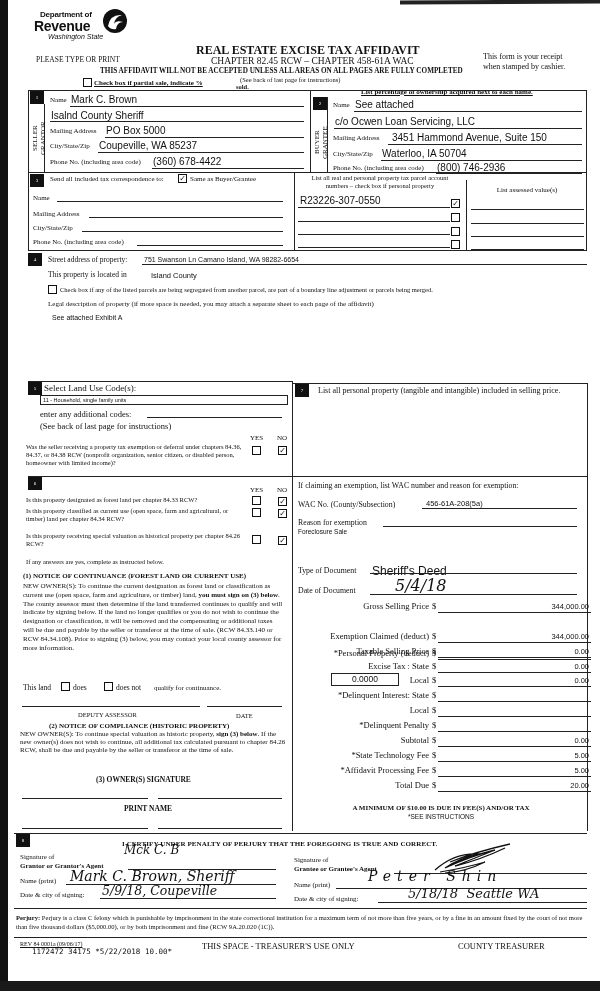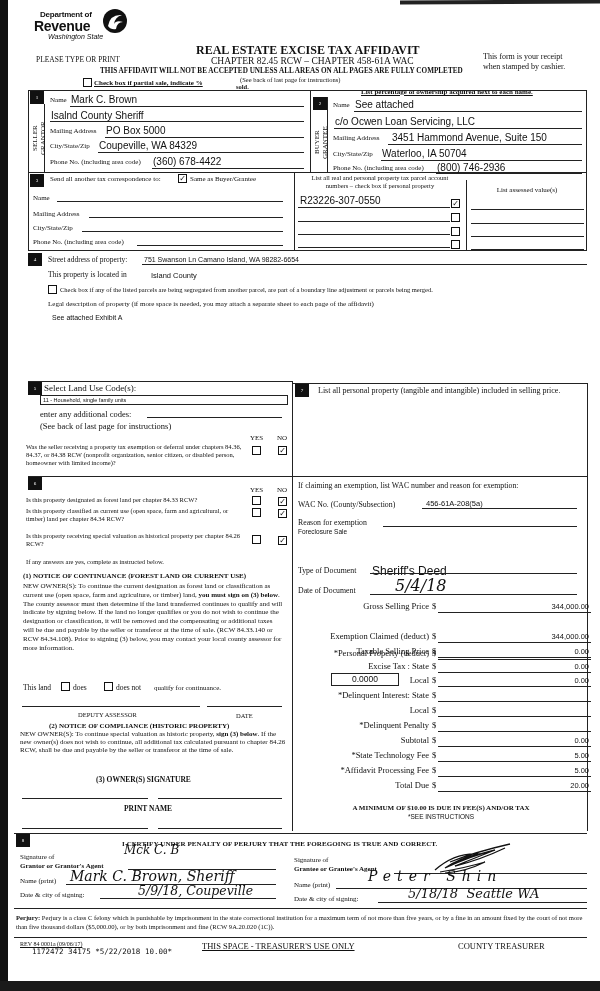--- a/index.html
+++ b/index.html
@@ -64,21 +64,21 @@
 
 <div class="abs label" style="left:50px;top:96px;font-size:7px;">Name</div>
 <div class="abs hw" style="left:71px;top:94px;">Mark C. Brown</div>
 <div class="line" style="left:70px;top:106px;width:234px;"></div>
 <div class="abs hw" style="left:51px;top:110px;">Isalnd County Sheriff</div>
 <div class="line" style="left:50px;top:121px;width:254px;"></div>
 <div class="abs label" style="left:50px;top:127px;font-size:7px;">Mailing Address</div>
 <div class="abs hw" style="left:106px;top:125px;">PO Box 5000</div>
 <div class="line" style="left:105px;top:137px;width:199px;"></div>
 <div class="abs label" style="left:50px;top:142px;font-size:7px;">City/State/Zip</div>
-<div class="abs hw" style="left:99px;top:140px;">Coupeville, WA 84329</div>
+<div class="abs hw" style="left:99px;top:140px;">Coupeville, WA 85237</div>
 <div class="line" style="left:98px;top:152px;width:206px;"></div>
 <div class="abs label" style="left:50px;top:158px;font-size:7px;">Phone No. (including area code)</div>
 <div class="abs hw" style="left:153px;top:156px;">(360) 678-4422</div>
 <div class="line" style="left:152px;top:168px;width:152px;"></div>
 
 <div class="num-badge" style="left:313px;top:97px;">2</div>
 <div class="vline" style="left:327px;top:97px;height:76px;"></div>
 <div class="vert" style="left:313px;top:115px;height:55px;"><span>BUYER</span><br><span>GRANTEE</span></div>
 
 <div class="abs label" style="left:333px;top:101px;font-size:7px;">Name</div>
@@ -93,21 +93,21 @@
 <div class="abs hw" style="left:382px;top:148px;">Waterloo, IA 50704</div>
 <div class="line" style="left:381px;top:160px;width:201px;"></div>
 <div class="abs label" style="left:333px;top:164px;font-size:7px;">Phone No. (including area code)</div>
 <div class="abs hw" style="left:437px;top:162px;">(800) 746-2936</div>
 <div class="line" style="left:436px;top:173px;width:146px;"></div>
 
 <div class="abs" style="left:28px;top:173px;width:559px;height:78px;border:1px solid #222;border-top:none;"></div>
 <div class="vline" style="left:294px;top:173px;height:78px;"></div>
 <div class="vline" style="left:466px;top:180px;height:71px;"></div>
 <div class="num-badge" style="left:30px;top:174px;">3</div>
-<div class="abs label" style="left:50px;top:175px;font-size:7px;">Send all another tax correspondence to:</div>
+<div class="abs label" style="left:50px;top:175px;font-size:7px;">Send all included tax correspondence to:</div>
 <span class="cb" style="left:178px;top:174px;">✓</span>
 <div class="abs label" style="left:190px;top:175px;font-size:7px;">Same as Buyer/Grantee</div>
 
 <div class="abs label" style="left:33px;top:194px;font-size:7px;">Name</div>
 <div class="line" style="left:57px;top:201px;width:226px;"></div>
 <div class="abs label" style="left:33px;top:210px;font-size:7px;">Mailing Address</div>
 <div class="line" style="left:89px;top:217px;width:194px;"></div>
 <div class="abs label" style="left:33px;top:224px;font-size:7px;">City/State/Zip</div>
 <div class="line" style="left:82px;top:231px;width:201px;"></div>
 <div class="abs label" style="left:33px;top:238px;font-size:7px;">Phone No. (including area code)</div>
@@ -303,21 +303,21 @@
 <div class="abs bold" style="left:122px;top:840px;font-size:7px;letter-spacing:0.1px;">I CERTIFY UNDER PENALTY OF PERJURY THAT THE FOREGOING IS TRUE AND CORRECT.</div>
 
 <div class="abs" style="left:20px;top:853px;font-size:7px;">Signature of</div>
 <div class="abs bold" style="left:20px;top:862px;font-size:7px;">Grantor or Grantor's Agent</div>
 <div class="abs script" style="left:124px;top:843px;font-size:12px;">Mck C. B</div>
 <div class="line" style="left:128px;top:869px;width:148px;"></div>
 <div class="abs" style="left:20px;top:877px;font-size:7px;">Name (print)</div>
 <div class="abs script" style="left:70px;top:868px;font-size:14px;white-space:nowrap;">Mark C. Brown, Sheriff</div>
 <div class="line" style="left:66px;top:884px;width:210px;"></div>
 <div class="abs" style="left:20px;top:891px;font-size:7px;">Date &amp; city of signing:</div>
-<div class="abs script" style="left:102px;top:883px;font-size:12.5px;white-space:nowrap;margin-left:36px;">5/9/18, Coupeville</div>
+<div class="abs script" style="left:102px;top:883px;font-size:12.5px;white-space:nowrap;">5/9/18, Coupeville</div>
 <div class="line" style="left:100px;top:898px;width:176px;"></div>
 
 <div class="abs" style="left:294px;top:856px;font-size:7px;">Signature of</div>
 <div class="abs bold" style="left:294px;top:865px;font-size:7px;">Grantee or Grantee's Agent</div>
 <svg class="abs" style="left:425px;top:842px;" width="90" height="32" viewBox="0 0 90 32">
   <path d="M10 28 Q30 10 55 12 Q35 16 20 26 Q45 14 70 8 Q45 18 30 24 Q55 18 80 6 M25 20 Q50 10 85 2" fill="none" stroke="#111" stroke-width="1.3"></path>
   <path d="M15 30 Q40 26 60 20 Q40 30 20 31" fill="none" stroke="#111" stroke-width="1.1"></path>
 </svg>
 <div class="line" style="left:394px;top:873px;width:193px;"></div>
 <div class="abs" style="left:294px;top:881px;font-size:7px;">Name (print)</div>
@@ -325,16 +325,16 @@
 <div class="line" style="left:336px;top:888px;width:251px;"></div>
 <div class="abs" style="left:294px;top:895px;font-size:7px;">Date &amp; city of signing:</div>
 <div class="abs script" style="left:383px;top:886px;font-size:13px;white-space:pre;margin-left:25px;">5/18/18  Seattle WA</div>
 <div class="line" style="left:378px;top:902px;width:209px;"></div>
 
 <div class="line" style="left:14px;top:908px;width:573px;"></div>
 <div class="abs" style="left:16px;top:913px;width:572px;font-size:6.6px;line-height:9px;"><b>Perjury:</b><span> Perjury is a class C felony which is punishable by imprisonment in the state correctional institution for a maximum term of not more than five years, or by a fine in an amount fixed by the court of not more than five thousand dollars ($5,000.00), or by both imprisonment and fine (RCW 9A.20.020 (1C)).</span></div>
 <div class="line" style="left:14px;top:937px;width:573px;"></div>
 <div class="abs" style="left:20px;top:941px;font-size:6px;text-decoration:underline;">REV 84 0001a (09/06/17)</div>
 <div class="abs" style="left:32px;top:947px;font-family:'DejaVu Sans Mono', monospace;font-size:7.5px;">1172472 34175 *5/22/2018 10.00*</div>
-<div class="abs" style="left:202px;top:941px;font-size:8.5px;text-decoration:underline;">THIS SPACE - TREASURER'S USE ONLY</div>
+<div class="abs" style="left:202px;top:941px;font-size:8.5px;">THIS SPACE - TREASURER'S USE ONLY</div>
 <div class="abs" style="left:458px;top:941px;font-size:8.5px;">COUNTY TREASURER</div>
 
 <div class="scan-bottom"></div>
 
 </body></html>

